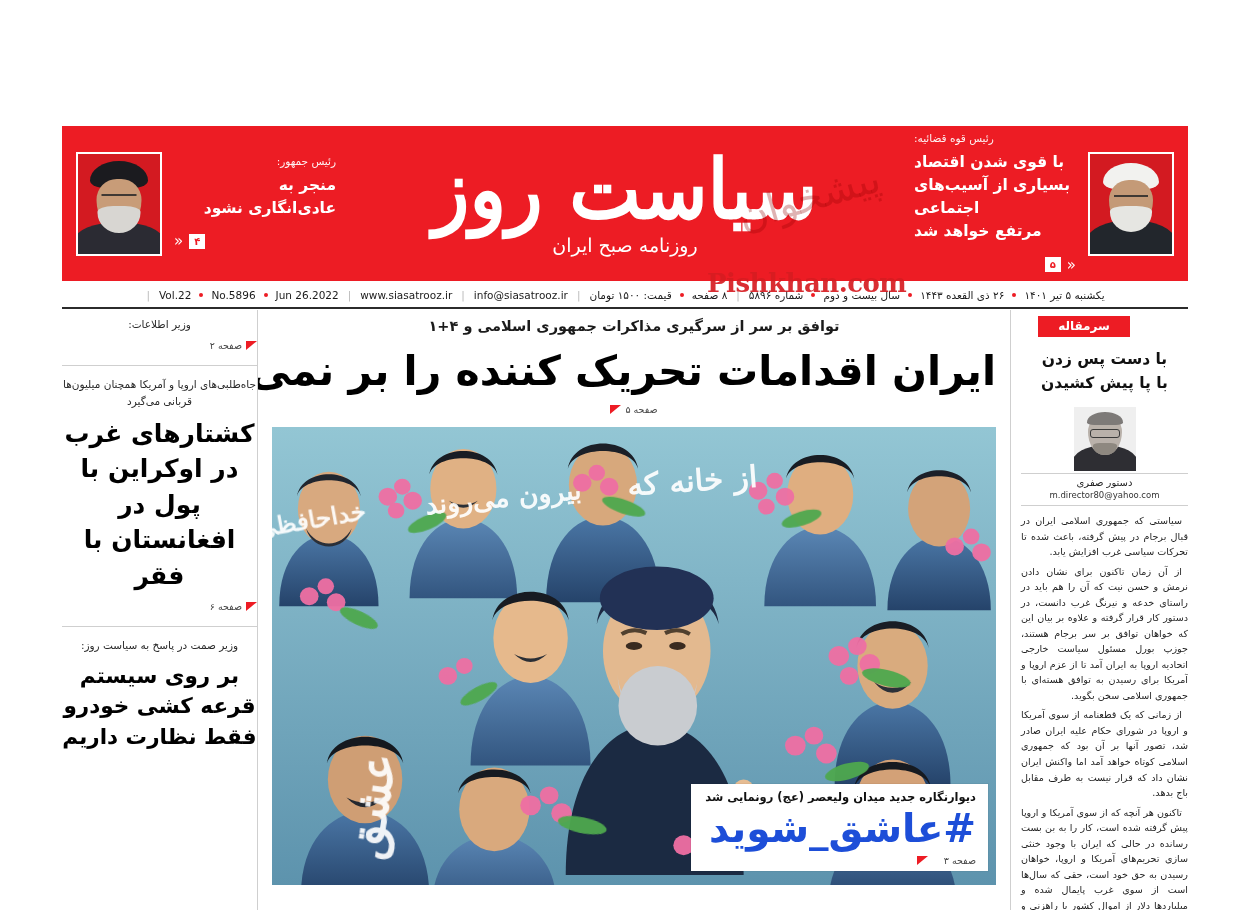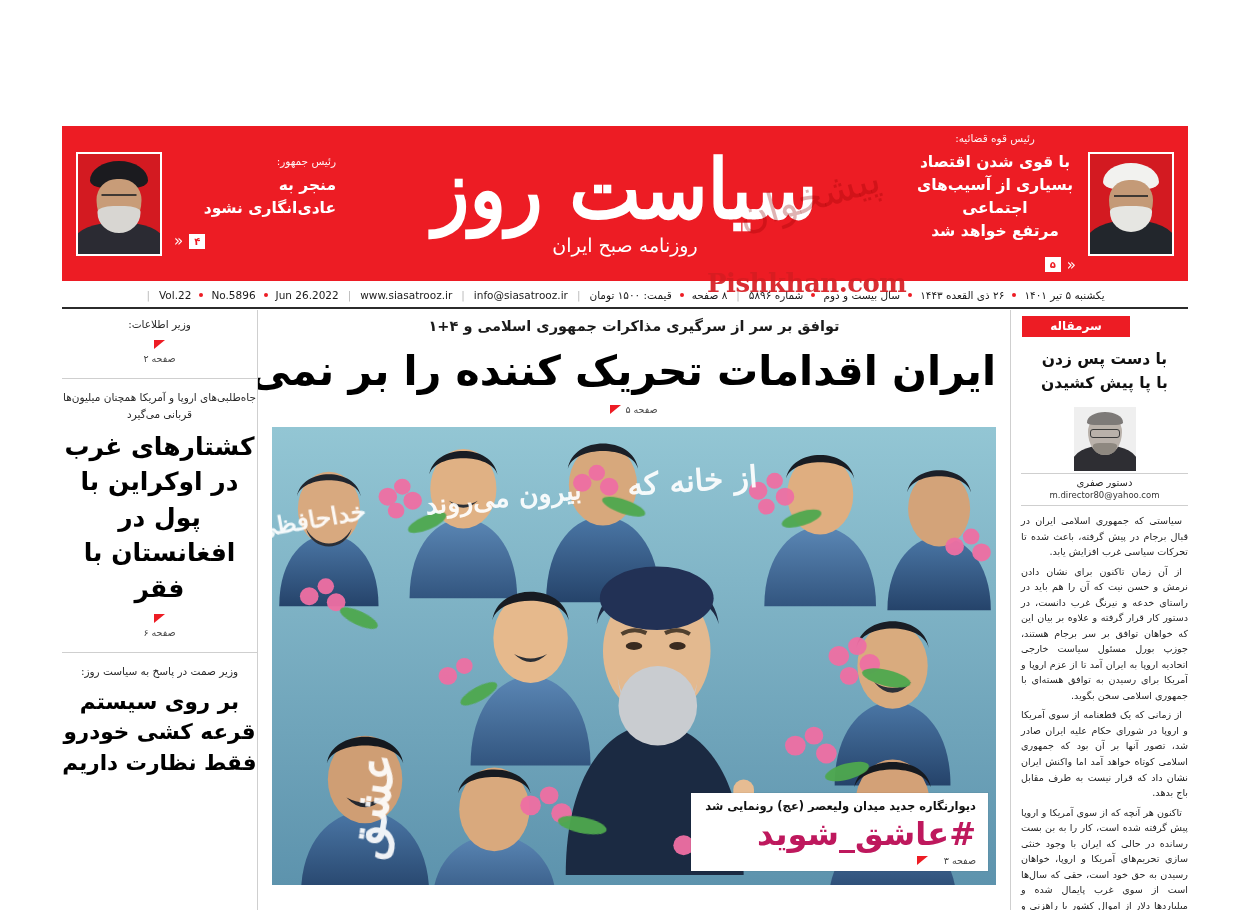--- a/index.html
+++ b/index.html
@@ -93,21 +93,21 @@
     border-top: 2px solid rgba(40,40,40,.85);
   }
 
   .mh-text {
     color: #fff;
     text-align: left;
     line-height: 1.5;
     padding: 0 12px;
     flex: 1 1 auto;
   }
-  .mh-side.right .mh-text { text-align: center; }
+  .mh-side.right .mh-text { text-align: left; }
   .mh-side.left  .mh-text { text-align: right; }
 
   .mh-kicker {
     font-size: 10.5px;
     opacity: .95;
     margin-bottom: 4px;
     font-weight: normal;
   }
   .mh-line {
     font-size: 15.5px;
@@ -220,21 +220,21 @@
     padding-left: 10px;
     overflow: hidden;
   }
   .sarmaghale-badge {
     background: #ed1c24;
     color: #fff;
     font-size: 12px;
     font-weight: bold;
     text-align: center;
     padding: 3px 0 4px;
-    width: 108px;
+    width: 92px;
     margin: 0 auto 0 0;
     margin-right: 58px;
   }
   .edit-title {
     text-align: center;
     font-size: 15.5px;
     font-weight: bold;
     line-height: 1.55;
     margin-top: 10px;
     color: #111;
@@ -335,23 +335,23 @@
     margin-left: 36px;
   }
   .cap-kicker {
     font-size: 11.5px;
     font-weight: bold;
     color: #111;
     text-align: right;
     white-space: nowrap;
   }
   .cap-hash {
-    font-size: 32px;
-    font-weight: bold;
-    color: #be185d;
+    font-size: 39px;
+    font-weight: bold;
+    color: #1d4ed8;
     text-align: right;
     line-height: 1.2;
     margin-top: 2px;
     white-space: nowrap;
   }
   .cap-flag {
     display: flex;
     align-items: center;
     gap: 16px;
     justify-content: flex-start;
@@ -388,21 +388,20 @@
     letter-spacing: -0.8px;
     color: #000;
   }
   .side-headline.small { font-size: 21.5px; }
   .side-flag {
     display: flex;
     align-items: center;
     gap: 4px;
     margin-top: 8px;
     padding-bottom: 6px;
-    flex-direction: column;
   }
 
   
   .pishkhan {
     position: absolute;
     left: 707px;
     top: 268px;
     font-family: "DejaVu Serif", "Liberation Serif", serif;
     font-size: 26px;
     font-weight: bold;

